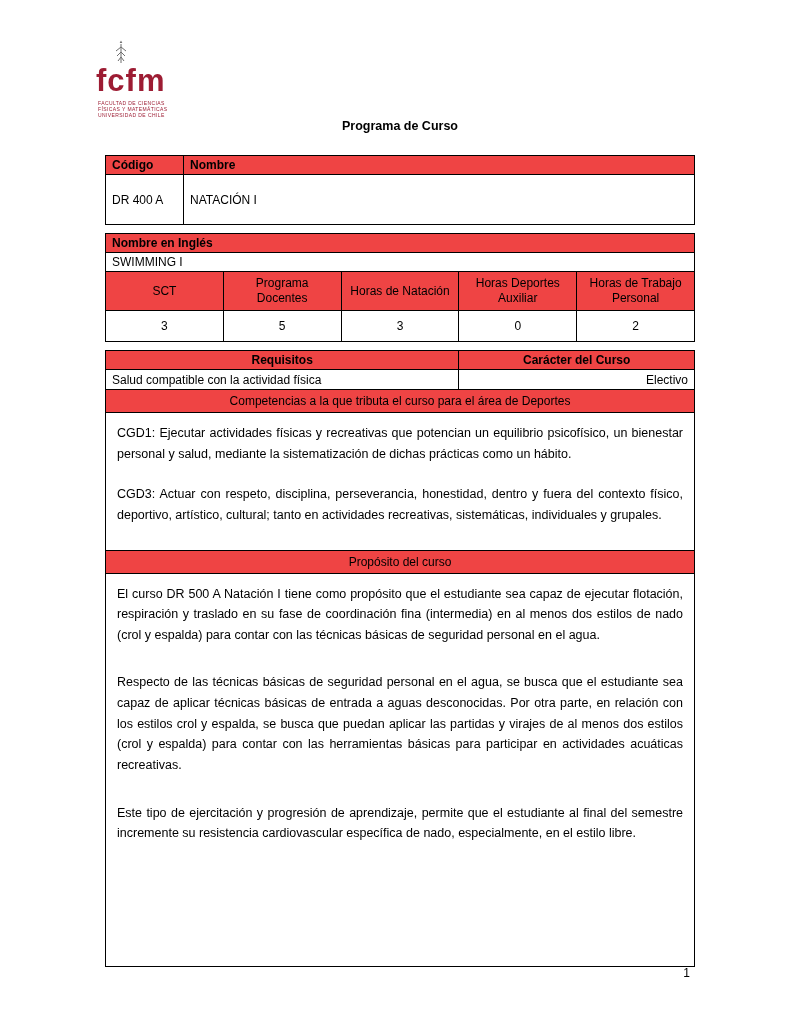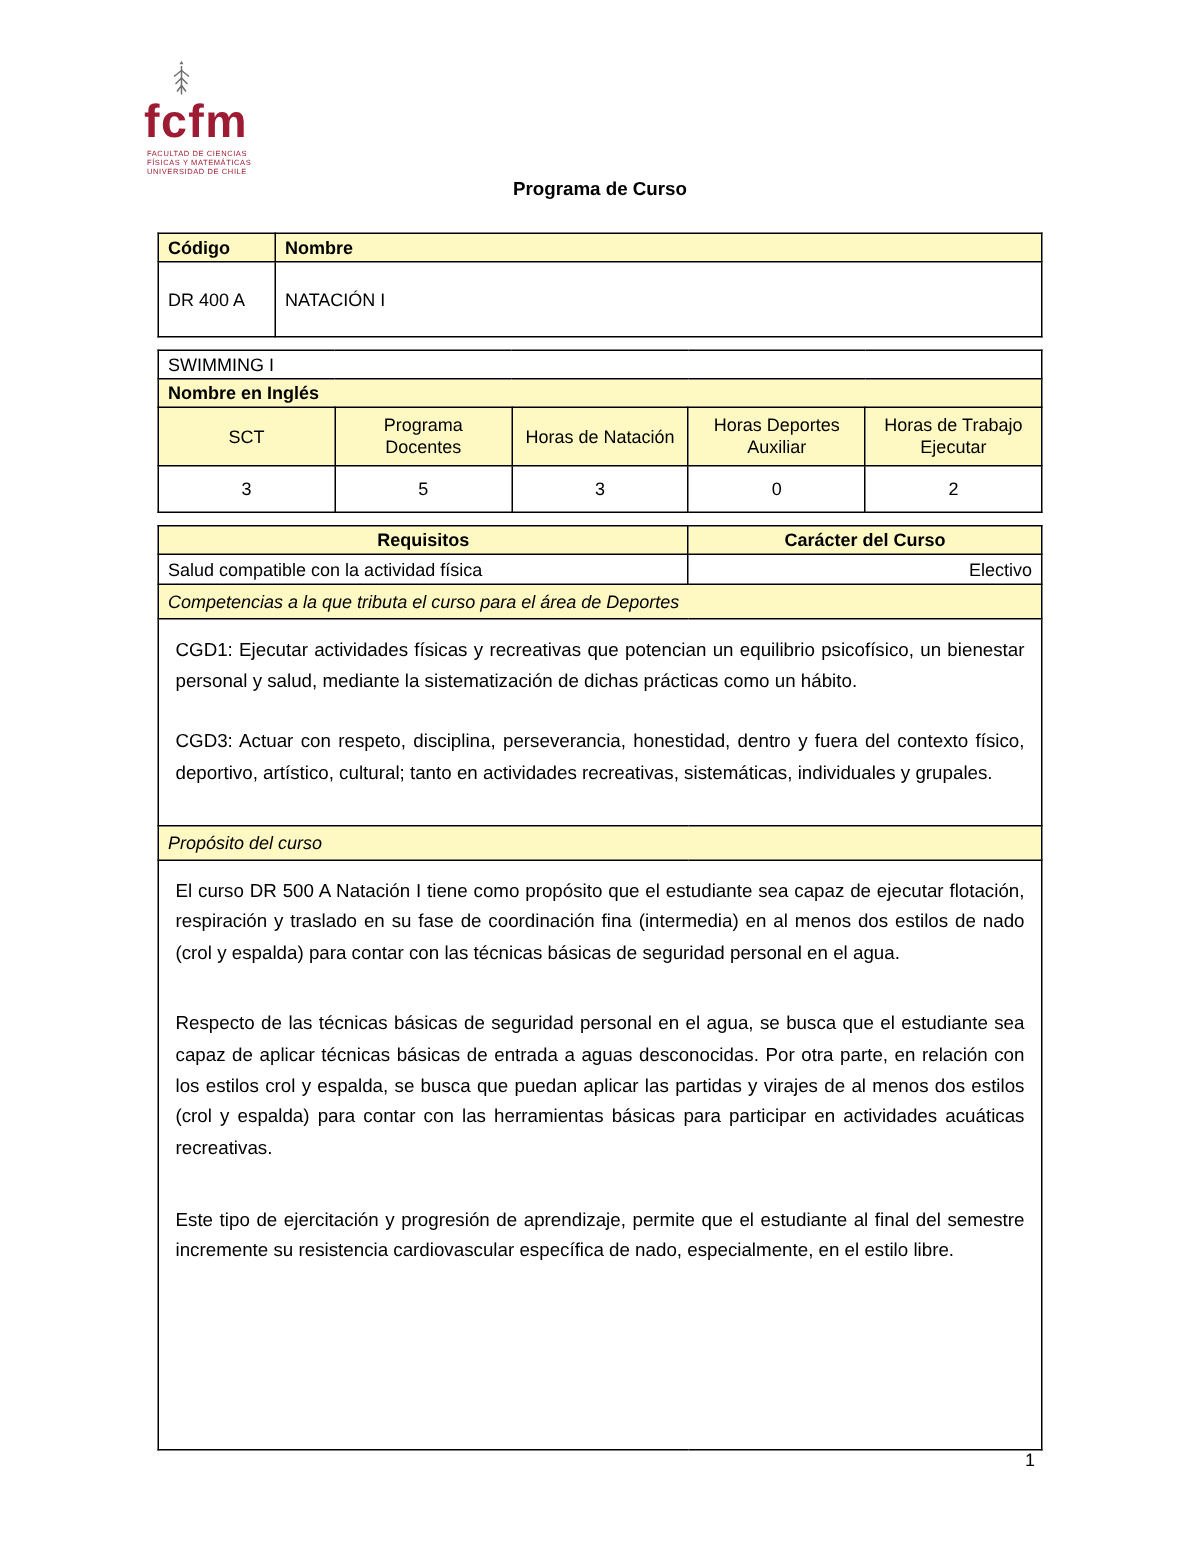--- a/index.html
+++ b/index.html
@@ -48,34 +48,34 @@
   
   .doc { position: absolute; left: 105px; top: 155px; width: 590px; }
   table.tbl { width: 100%; border-collapse: collapse; table-layout: fixed; }
   .tbl td {
     border: 1px solid #000;
     font-size: 12px;
     padding: 1px 6px;
     vertical-align: middle;
     overflow: hidden;
   }
-  .hdr { background: #fef9c3; }
+  .hdr { background: #ef4444; }
   .bold { font-weight: bold; }
   .ctr { text-align: right; }
   .left { text-align: left; }
   .top { vertical-align: top; padding-top: 3px; }
   .gap { height: 8px; }
 
   tr.id-values td { height: 47px; }
   tr.small-row td { height: 16px; }
   tr.credits-hdr td { height: 36px; text-align: center; line-height: 1.25; }
   tr.credits-val td { height: 28px; text-align: center; }
   tr.req-hdr td { height: 16px; text-align: center; font-weight: bold; }
   tr.req-val td { height: 17px; }
-  tr.section-hdr td { height: 20px; text-align: left; font-style: italic; }
+  tr.section-hdr td { height: 20px; text-align: center; }
 
   td.content { padding: 10px 11px 4px 11px; vertical-align: top; }
   td.content p {
     margin: 0 0 20px 0;
     font-size: 12.5px;
     line-height: 1.65;
     text-align: justify;
   }
   td.content.proposito { height: 378px; }
   td.content.proposito p { margin-bottom: 27px; }
@@ -137,31 +137,31 @@
     <table class="tbl">
       <colgroup>
           <col style="width:20%">
           <col style="width:20%">
           <col style="width:20%">
           <col style="width:20%">
           <col style="width:20%">
         </colgroup>
       <tbody>
           <tr class="small-row">
+        <td class="hdr bold left" colspan="5">Nombre en Inglés</td>
+      </tr>
+      <tr class="small-row">
         <td class="left" colspan="5">SWIMMING I</td>
-      </tr>
-      <tr class="small-row">
-        <td class="hdr bold left" colspan="5">Nombre en Inglés</td>
       </tr>
       <tr class="credits-hdr">
         <td class="hdr">SCT</td>
         <td class="hdr">Programa Docentes</td>
         <td class="hdr">Horas de Natación</td>
         <td class="hdr">Horas Deportes Auxiliar</td>
-        <td class="hdr">Horas de Trabajo Ejecutar</td>
+        <td class="hdr">Horas de Trabajo Personal</td>
       </tr>
       <tr class="credits-val">
         <td>3</td>
         <td>5</td>
         <td>3</td>
         <td>0</td>
         <td>2</td>
       </tr>
     </tbody>
       </table>

